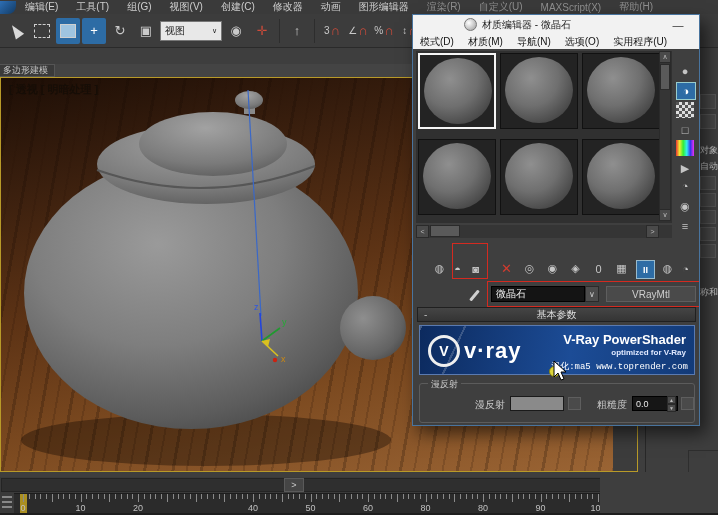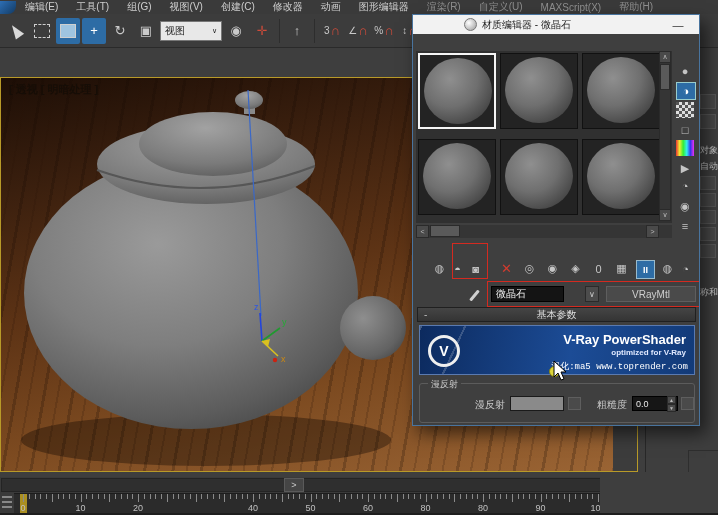--- a/index.html
+++ b/index.html
@@ -77,21 +77,21 @@
   .rt-colorbars{background:linear-gradient(90deg,#e33,#ee3,#3e3,#3ee,#33e,#e3e);color:transparent;}
   #me-toolbar{position:absolute;left:0;top:208px;width:288px;height:26px;}
   .me-tb-icon{position:absolute;top:3px;width:17px;height:17px;display:flex;align-items:center;
     justify-content:center;color:#c6c6c6;font-size:11px;}
   .me-tb-icon.red{color:#d23b2e;font-size:13px;font-weight:bold;}
   .me-tb-icon.bluebox{background:#2d6ca5;color:#fff;font-size:9px;font-weight:bold;border:1px solid #9bc;}
   .annotation{border:1px solid #d42a20;background:transparent;pointer-events:none;}
   
   #eyedropper{position:absolute;left:60px;top:240px;width:3px;height:13px;background:#cfcfcf;
     transform:rotate(40deg);border-radius:1px;}
-  #mtl-name-field{position:absolute;left:78px;top:237px;width:73px;height:16px;background:#141414;
+  #mtl-name-field{position:absolute;left:78px;top:237px;width:94px;height:16px;background:#141414;
     border:1px solid #000;color:#f0f0f0;font-size:10px;display:flex;align-items:center;padding-left:4px;box-sizing:border-box;}
   #mtl-name-arrow{position:absolute;left:172px;top:237px;width:14px;height:16px;background:#4c4c4c;
     color:#ccc;font-size:8px;display:flex;align-items:center;justify-content:center;border:1px solid #2a2a2a;box-sizing:border-box;}
   #mtl-type-btn{position:absolute;left:193px;top:237px;width:90px;height:16px;background:#4a4a4a;
     border:1px solid #5e5e5e;color:#cfcfcf;font-size:10px;display:flex;align-items:center;justify-content:center;box-sizing:border-box;}
   
   #rollout-hdr{position:absolute;left:4px;top:258px;width:279px;height:15px;
     background:linear-gradient(#454545,#343434);border:1px solid #202020;color:#ddd;font-size:10px;
     display:flex;align-items:center;justify-content:center;box-sizing:border-box;}
   #rollout-minus{position:absolute;left:6px;top:1px;color:#bbb;}
@@ -196,20 +196,23 @@
       </div>
       <div class="tb-icon">
         <span class="pfx">↕</span>
         <span class="magnet">∩</span>
       </div>
       <div class="tb-sep"></div>
       <div class="tb-icon" style="font-size: 9px;">{}</div>
       <div class="tb-icon" style="font-size: 9px;">ABC</div>
     </div>
 
+  <div id="ribbon-row2" class="abs">
+    <span id="panel-label">多边形建模</span>
+  </div>
 
   <div id="viewport" class="abs">
     <div id="wood"></div>
     <svg width="638" height="395" style="position:absolute;left:0;top:0">
       <defs>
         <radialGradient id="bodyGrad" cx="40%" cy="32%" r="75%">
           <stop offset="0%" stop-color="#9a9a9a"></stop>
             <stop offset="50%" stop-color="#7e7e7e"></stop>
           <stop offset="85%" stop-color="#5c5c5c"></stop>
             <stop offset="100%" stop-color="#4a4a4a"></stop>
@@ -396,20 +399,27 @@
   <div id="me-window" class="abs">
     <div id="me-titlebar">
       <div id="me-title-icon"></div>
       <span>材质编辑器 - 微晶石</span>
       <div id="me-winbtns">
         <div class="winbtn">—</div>
         <div class="winbtn disabled">□</div>
         <div class="winbtn">✕</div>
       </div>
     </div>
+    <div id="me-menus">
+        <span class="menu-item">模式(D)</span>
+        <span class="menu-item">材质(M)</span>
+        <span class="menu-item">导航(N)</span>
+        <span class="menu-item">选项(O)</span>
+        <span class="menu-item">实用程序(U)</span>
+      </div>
 
     <div id="me-body">
       <div id="slots-panel">
           <div class="slot selected" style="left: 2px; top: 2px;">
             <div class="sphere"></div>
           </div>
           <div class="slot" style="left: 84px; top: 2px;">
             <div class="sphere"></div>
           </div>
           <div class="slot" style="left: 166px; top: 2px;">
@@ -474,20 +484,21 @@
       <div class="annotation abs" style="left:74px;top:232px;width:212px;height:24px;"></div>
 
       <div id="rollout-hdr">
         <span id="rollout-minus">-</span>
         <span>基本参数</span>
       </div>
 
       <div id="vray-banner">
         <div id="vray-logo">
           <div id="vray-logo-circle">V</div>
+          <div id="vray-logo-text">v·ray</div>
         </div>
         <div id="banner-title">V-Ray PowerShader</div>
         <div id="banner-sub">optimized for V-Ray</div>
         <div id="banner-credit">汉化:ma5 www.toprender.com</div>
       </div>
 
       <div class="group" style="top:334px;height:40px;">
         <span class="group-title">漫反射</span>
         <span class="plabel" style="left:55px;top:14px;">漫反射</span>
         <div class="swatch" style="left:90px;top:12px;width:54px;height:15px;background:#8a8a8a;"></div>

